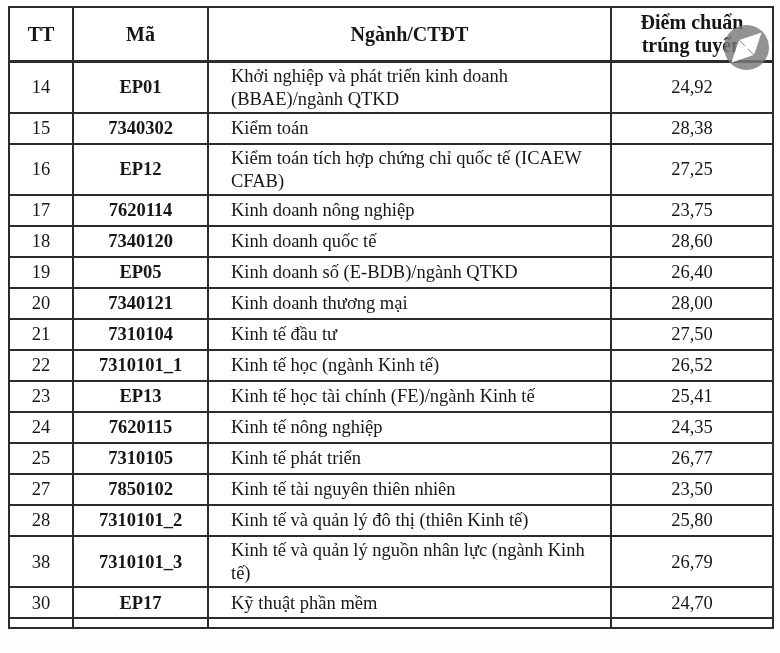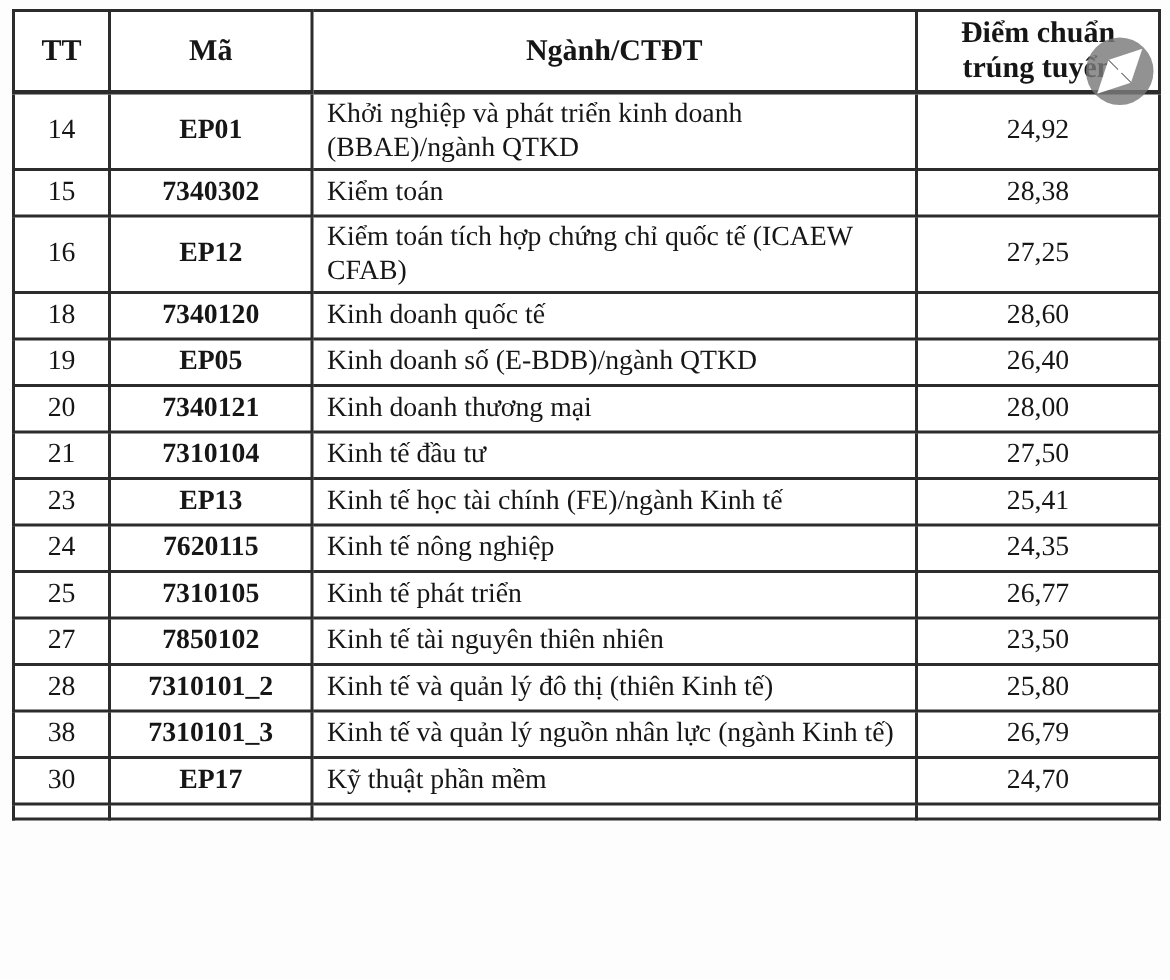--- a/index.html
+++ b/index.html
@@ -21,21 +21,21 @@
     font-size: 20px; font-weight: 700; text-align: center;
     vertical-align: middle; padding: 3px 4px; height: 46px;
     line-height: 1.15; border-bottom-width: 3px;
   }
   td {
     font-size: 18.5px; line-height: 1.22; padding: 2px 6px;
     vertical-align: middle; height: 25px;
   }
   .c-tt   { text-align: center; }
   .c-ma   { text-align: center; font-weight: 700; border-radius: 21px; }
-  td.c-nganh { text-align: left; padding-left: 9px; }
+  td.c-nganh { text-align: left; padding-left: 22px; }
   .c-diem { text-align: center; border-radius: 11px; }
   tbody.partial-body td { height: 8px; padding: 0; }
 
   .expand-badge {
     position: absolute; left: 724px; top: 25px;
     width: 45px; height: 45px; border-radius: 50%;
     background: rgba(122,122,122,0.82);
     display: flex; align-items: center; justify-content: center;
     z-index: 3; cursor: pointer;
   }
@@ -73,20 +73,26 @@
     <td class="c-nganh">Kiểm toán</td>
     <td class="c-diem">28,38</td>
   </tr>
         <tr>
     <td class="c-tt">16</td>
     <td class="c-ma">EP12</td>
     <td class="c-nganh">Kiểm toán tích hợp chứng chỉ quốc tế (ICAEW CFAB)</td>
     <td class="c-diem">27,25</td>
   </tr>
         <tr>
+    <td class="c-tt">17</td>
+    <td class="c-ma">7620114</td>
+    <td class="c-nganh">Kinh doanh nông nghiệp</td>
+    <td class="c-diem">23,75</td>
+  </tr>
+        <tr>
     <td class="c-tt">18</td>
     <td class="c-ma">7340120</td>
     <td class="c-nganh">Kinh doanh quốc tế</td>
     <td class="c-diem">28,60</td>
   </tr>
         <tr>
     <td class="c-tt">19</td>
     <td class="c-ma">EP05</td>
     <td class="c-nganh">Kinh doanh số (E-BDB)/ngành QTKD</td>
     <td class="c-diem">26,40</td>
@@ -95,20 +101,26 @@
     <td class="c-tt">20</td>
     <td class="c-ma">7340121</td>
     <td class="c-nganh">Kinh doanh thương mại</td>
     <td class="c-diem">28,00</td>
   </tr>
         <tr>
     <td class="c-tt">21</td>
     <td class="c-ma">7310104</td>
     <td class="c-nganh">Kinh tế đầu tư</td>
     <td class="c-diem">27,50</td>
+  </tr>
+        <tr>
+    <td class="c-tt">22</td>
+    <td class="c-ma">7310101_1</td>
+    <td class="c-nganh">Kinh tế học (ngành Kinh tế)</td>
+    <td class="c-diem">26,52</td>
   </tr>
         <tr>
     <td class="c-tt">23</td>
     <td class="c-ma">EP13</td>
     <td class="c-nganh">Kinh tế học tài chính (FE)/ngành Kinh tế</td>
     <td class="c-diem">25,41</td>
   </tr>
         <tr>
     <td class="c-tt">24</td>
     <td class="c-ma">7620115</td>

